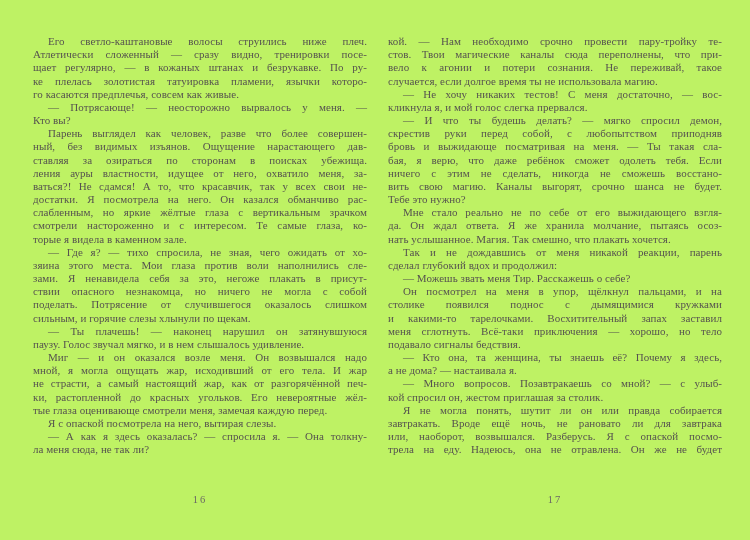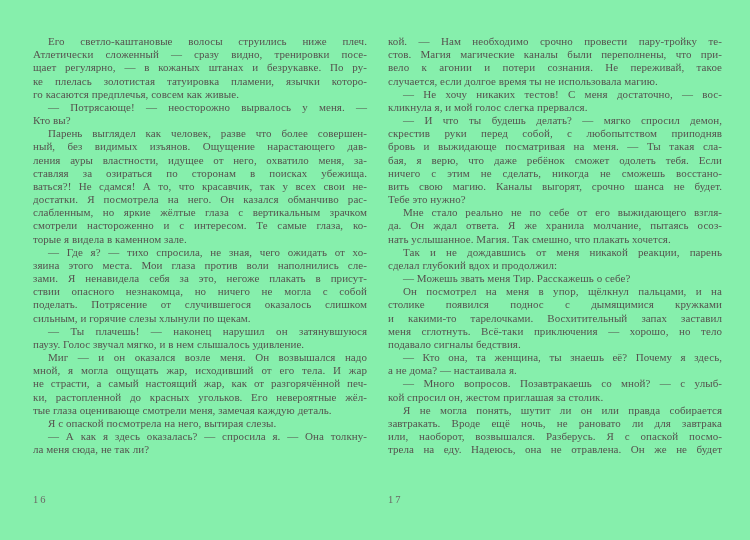--- a/index.html
+++ b/index.html
@@ -4,21 +4,21 @@
 <style>
   html, body {
     margin: 0;
     padding: 0;
     background: #fdfdfc;
   }
   .spread {
     position: relative;
     width: 750px;
     height: 540px;
-    background: #86efac;
+    background: #bef264;
     font-family: "Liberation Serif", "DejaVu Serif", serif;
     color: #56534f;
     overflow: hidden;
   }
   .page {
     position: absolute;
     top: 0;
     height: 540px;
   }
   .page-left  { left: 33px;  width: 334px; }
@@ -41,21 +41,21 @@
   .line.indent { text-indent: 15px; }
   .line.full {
     text-align: justify;
     text-align-last: justify;
   }
   .page-number {
     position: absolute;
     top: 494px;
     left: 0;
     width: 100%;
-    text-align: left;
+    text-align: center;
     font-size: 10.5px;
     letter-spacing: 2px;
     color: #6b6865;
   }
 </style>
 </head>
 <body>
 
 <div class="spread">
 
@@ -63,51 +63,51 @@
     <div class="page-text">
         <div class="line indent full">Его светло-каштановые волосы струились ниже плеч.</div>
         <div class="line full">Атлетически сложенный — сразу видно, тренировки посе-</div>
         <div class="line full">щает регулярно, — в кожаных штанах и безрукавке. По ру-</div>
         <div class="line full">ке плелась золотистая татуировка пламени, язычки которо-</div>
         <div class="line">го касаются предплечья, совсем как живые.</div>
         <div class="line indent full">— Потрясающе! — неосторожно вырвалось у меня. —</div>
         <div class="line">Кто вы?</div>
         <div class="line indent full">Парень выглядел как человек, разве что более совершен-</div>
         <div class="line full">ный, без видимых изъянов. Ощущение нарастающего дав-</div>
+        <div class="line full">ставляя за озираться по сторонам в поисках убежища.</div>
         <div class="line full">ления ауры властности, идущее от него, охватило меня, за-</div>
-        <div class="line full">ставляя за озираться по сторонам в поисках убежища.</div>
         <div class="line full">ваться?! Не сдамся! А то, что красавчик, так у всех свои не-</div>
         <div class="line full">достатки. Я посмотрела на него. Он казался обманчиво рас-</div>
         <div class="line full">слабленным, но яркие жёлтые глаза с вертикальным зрачком</div>
         <div class="line full">смотрели настороженно и с интересом. Те самые глаза, ко-</div>
         <div class="line">торые я видела в каменном зале.</div>
         <div class="line indent full">— Где я? — тихо спросила, не зная, чего ожидать от хо-</div>
         <div class="line full">зяина этого места. Мои глаза против воли наполнились сле-</div>
         <div class="line full">зами. Я ненавидела себя за это, негоже плакать в присут-</div>
         <div class="line full">ствии опасного незнакомца, но ничего не могла с собой</div>
         <div class="line full">поделать. Потрясение от случившегося оказалось слишком</div>
         <div class="line">сильным, и горячие слезы хлынули по щекам.</div>
         <div class="line indent full">— Ты плачешь! — наконец нарушил он затянувшуюся</div>
         <div class="line">паузу. Голос звучал мягко, и в нем слышалось удивление.</div>
         <div class="line indent full">Миг — и он оказался возле меня. Он возвышался надо</div>
         <div class="line full">мной, я могла ощущать жар, исходивший от его тела. И жар</div>
         <div class="line full">не страсти, а самый настоящий жар, как от разгорячённой печ-</div>
         <div class="line full">ки, растопленной до красных угольков. Его невероятные жёл-</div>
-        <div class="line">тые глаза оценивающе смотрели меня, замечая каждую деталь.</div>
+        <div class="line">тые глаза оценивающе смотрели меня, замечая каждую перед.</div>
         <div class="line indent">Я с опаской посмотрела на него, вытирая слезы.</div>
         <div class="line indent full">— А как я здесь оказалась? — спросила я. — Она толкну-</div>
         <div class="line">ла меня сюда, не так ли?</div>
       </div>
     <div class="page-number">16</div>
   </div>
 
   <div class="page page-right">
     <div class="page-text">
         <div class="line full">кой. — Нам необходимо срочно провести пару-тройку те-</div>
-        <div class="line full">стов. Магия магические каналы были переполнены, что при-</div>
+        <div class="line full">стов. Твои магические каналы сюда переполнены, что при-</div>
         <div class="line full">вело к агонии и потери сознания. Не переживай, такое</div>
         <div class="line">случается, если долгое время ты не использовала магию.</div>
         <div class="line indent full">— Не хочу никаких тестов! С меня достаточно, — вос-</div>
         <div class="line">кликнула я, и мой голос слегка прервался.</div>
         <div class="line indent full">— И что ты будешь делать? — мягко спросил демон,</div>
         <div class="line full">скрестив руки перед собой, с любопытством приподняв</div>
         <div class="line full">бровь и выжидающе посматривая на меня. — Ты такая сла-</div>
         <div class="line full">бая, я верю, что даже ребёнок сможет одолеть тебя. Если</div>
         <div class="line full">ничего с этим не сделать, никогда не сможешь восстано-</div>
         <div class="line full">вить свою магию. Каналы выгорят, срочно шанса не будет.</div>

